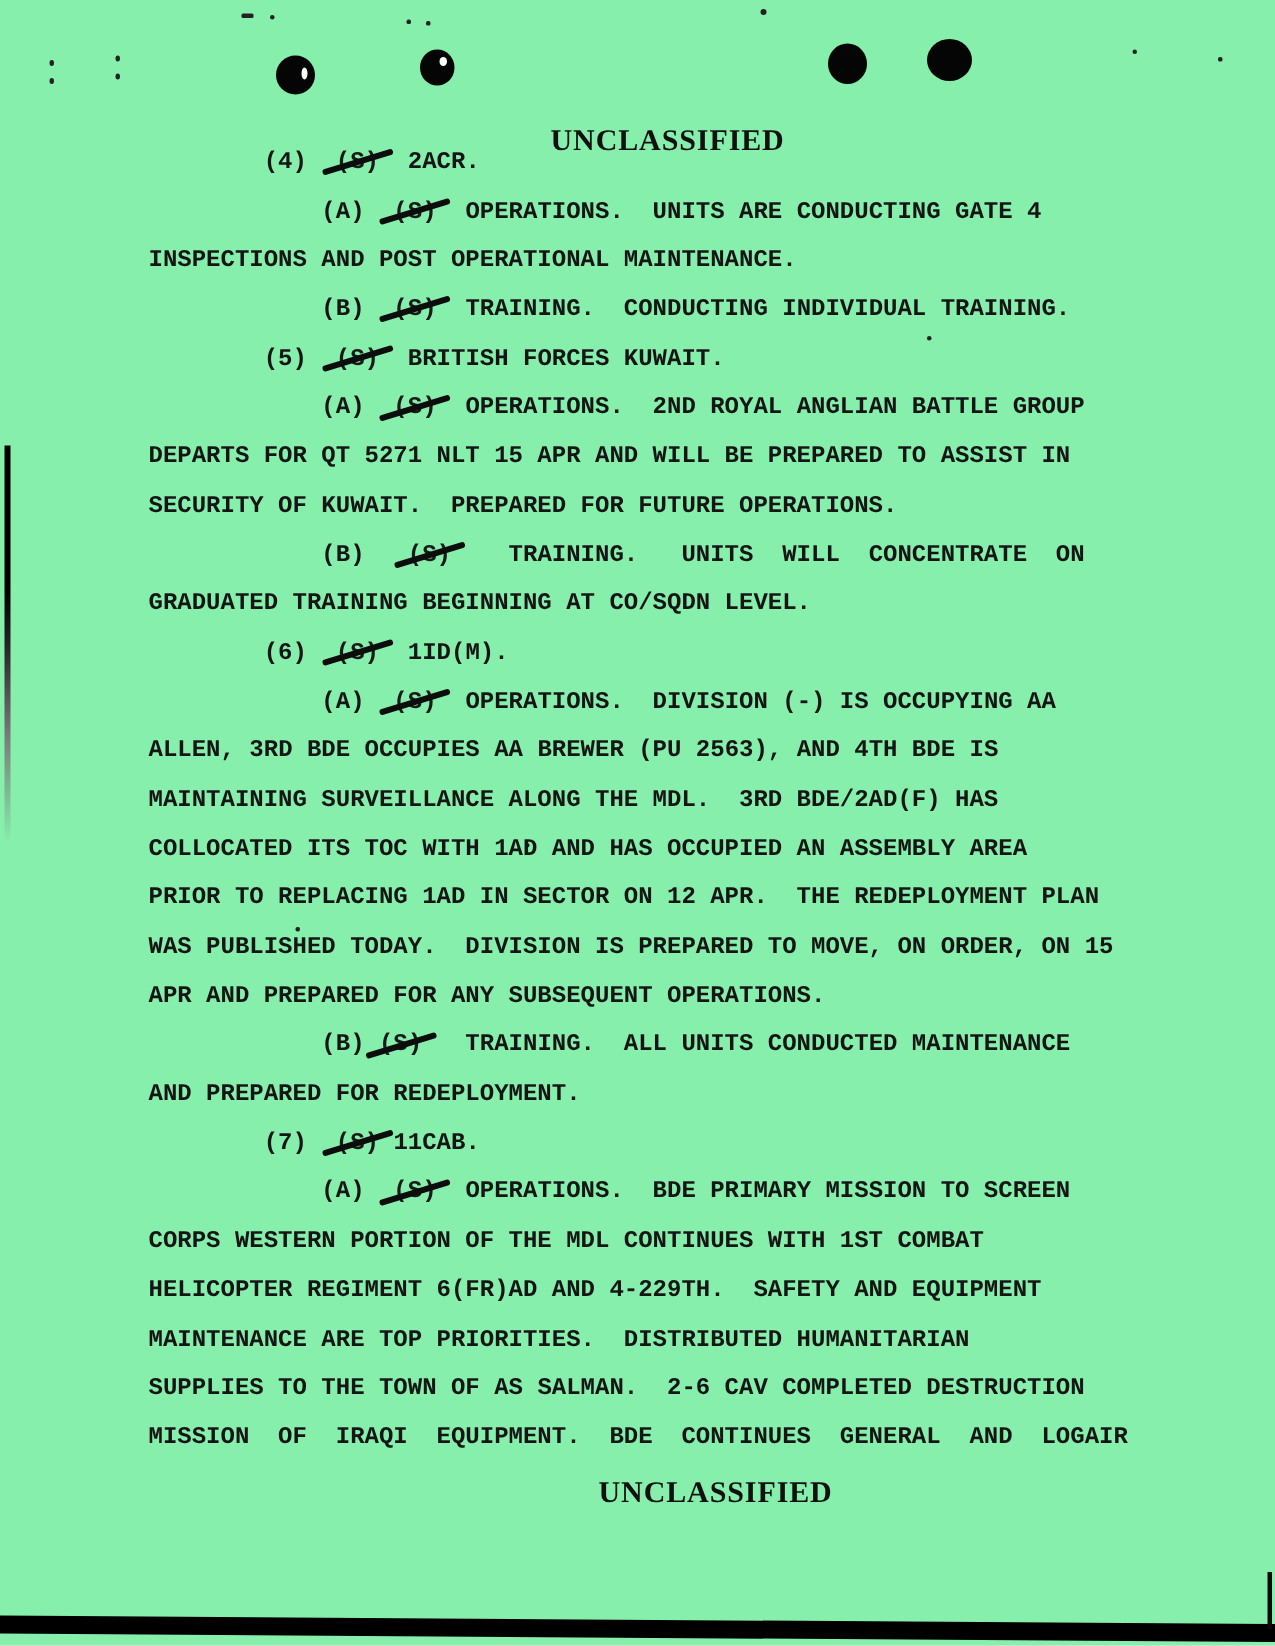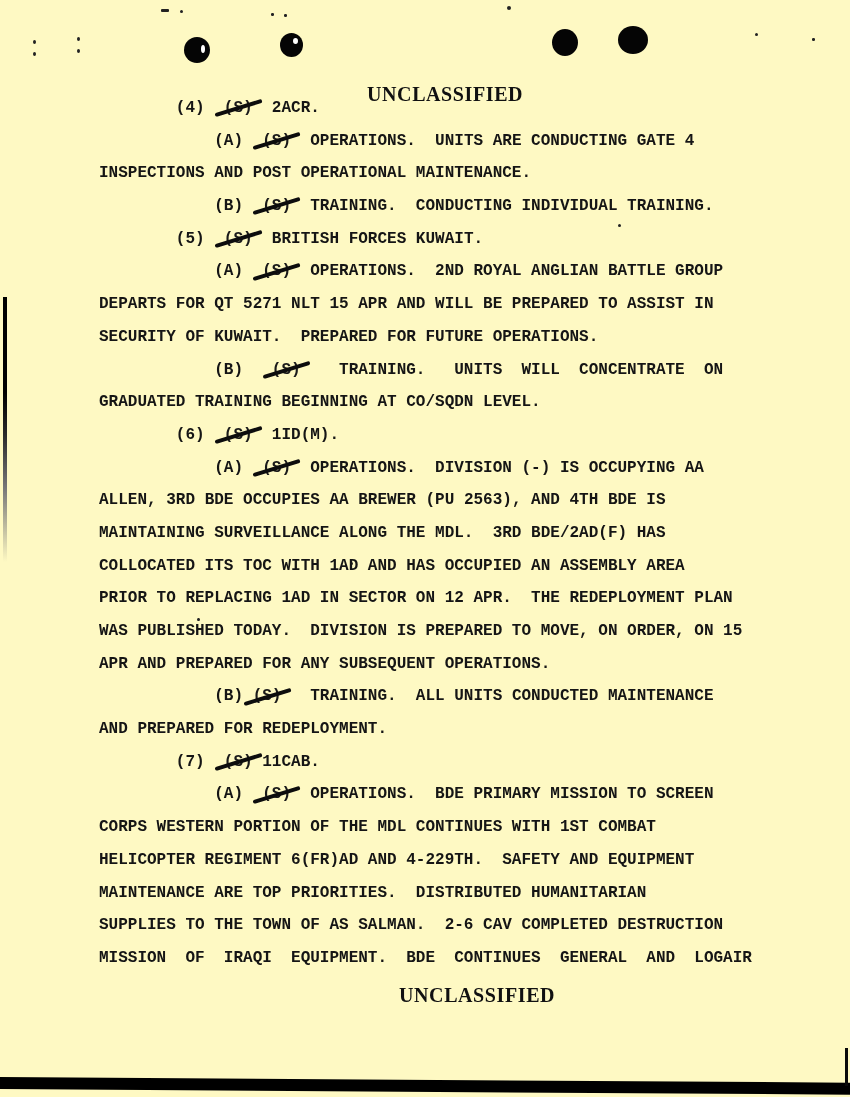--- a/index.html
+++ b/index.html
@@ -1,19 +1,19 @@
 <!DOCTYPE html>
 <html><head>
 <meta charset="utf-8">
 <style>
   html,body{margin:0;padding:0;background:#e8e8e8;}
   #page{
     position:relative;
     width:850px;height:1097px;
-    background:#fef9c3;
+    background:#86efac;
     overflow:hidden;
     font-family:"Liberation Mono","DejaVu Sans Mono",monospace;
     color:#151515;
     margin:0 auto;
   }
   
   #doc-lines{
     position:absolute;
     left:99px;top:92px;
     font-size:16px;

